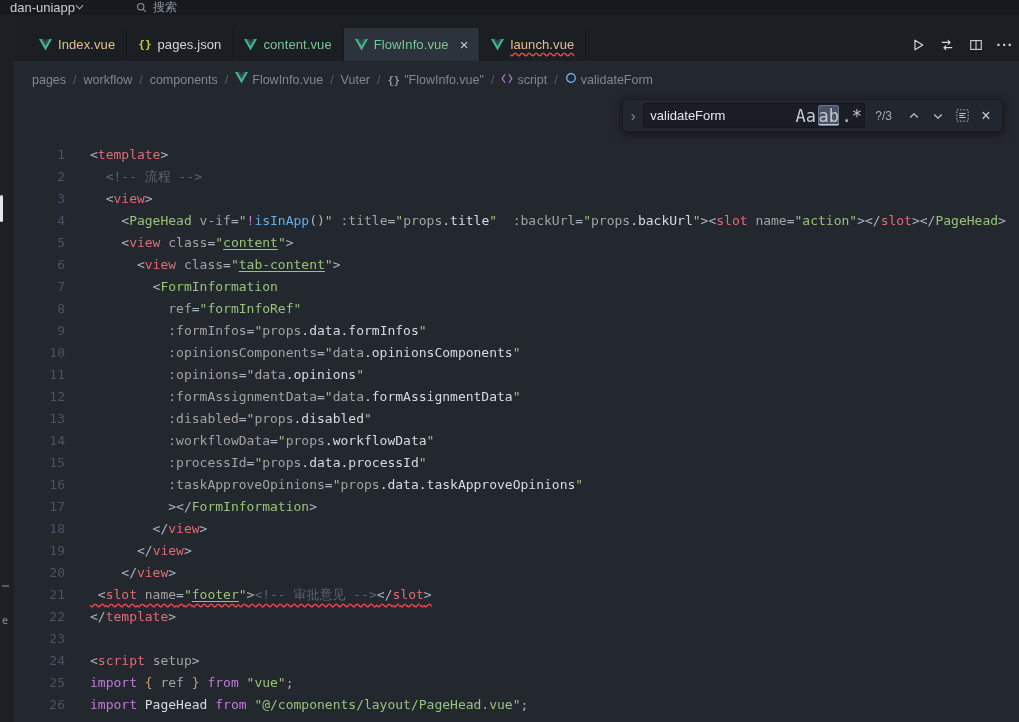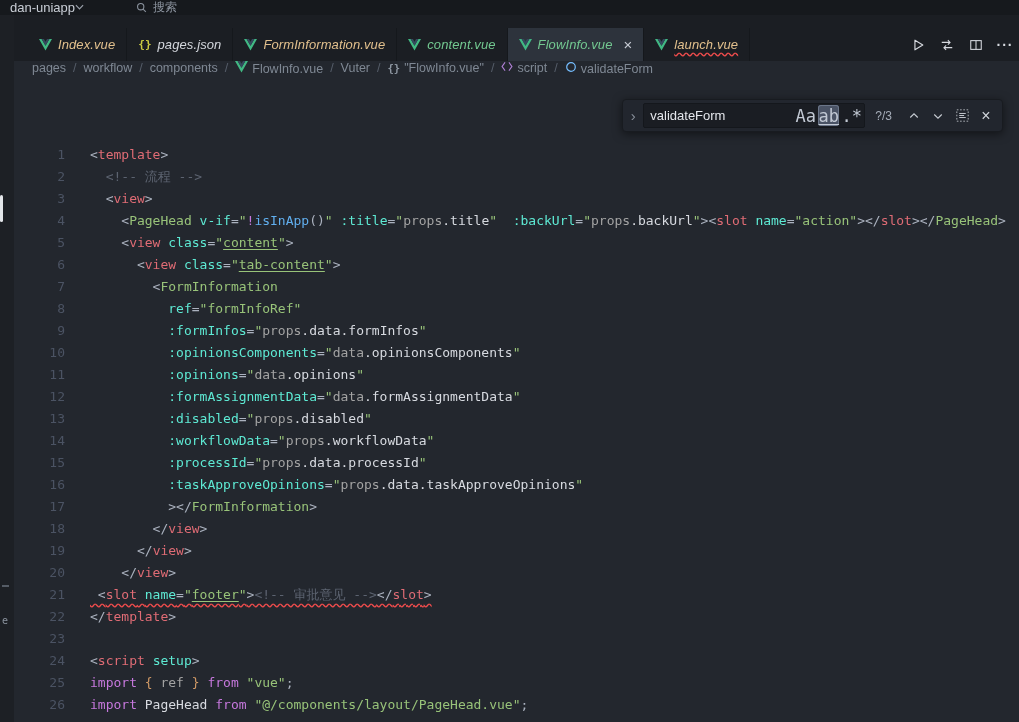--- a/index.html
+++ b/index.html
@@ -21,46 +21,46 @@
   .frag-e{left:2px;top:600px;}
   .editor-col{flex:1;display:flex;flex-direction:column;min-width:0;}
   .topgap{height:13px;background:#1b1e23;}
 
   
   .tabrow{position:relative;height:33px;background:#1b1e23;display:flex;}
   .tabs{display:flex;padding-left:14px;height:100%;}
   .tab{display:flex;align-items:center;gap:6px;padding:0 11px;font-size:13px;border-right:1px solid #15181c;background:transparent;cursor:pointer;white-space:nowrap;}
   .tab.active{background:#2d333c;}
   .tab .icon{display:flex;align-items:center;}
-  .tab-label{letter-spacing:.1px;font-style:italic;}
+  .tab-label{letter-spacing:.1px;}
   .tab-close{color:#c7ccd4;font-size:15px;margin-left:5px;line-height:1;}
   .error-squiggle{text-decoration:underline;text-decoration-style:wavy;text-decoration-color:#f14c4c;text-decoration-skip-ink:none;text-underline-offset:3px;}
   .json-glyph{color:#cbcb41;font-weight:bold;font-size:11px;font-family:"DejaVu Sans Mono",monospace;}
   .braces-glyph{color:#8f98a3;font-weight:bold;font-size:10.5px;font-family:"DejaVu Sans Mono",monospace;}
   .tab-actions{position:absolute;right:2px;top:0;height:33px;display:flex;align-items:center;gap:13px;padding-right:4px;}
   .action-btn{display:flex;align-items:center;justify-content:center;width:16px;height:16px;cursor:pointer;}
   .ellipsis-glyph{color:#d7dae0;font-size:14px;font-weight:bold;letter-spacing:1px;line-height:10px;}
 
   
-  .breadcrumbs{height:26px;background:#23272e;display:flex;align-items:flex-start;padding-left:18px;font-size:12.5px;color:#7f8894;white-space:nowrap;}
+  .breadcrumbs{height:26px;background:#23272e;display:flex;align-items:flex-end;padding-left:18px;font-size:12.5px;color:#7f8894;white-space:nowrap;}
   .bc-item{display:flex;align-items:center;gap:4px;cursor:pointer;}
   .bc-sep{margin:0 7px;color:#565e6a;}
 
   
   .editor{position:relative;flex:1;background:#23272e;overflow:hidden;}
   .code{padding-top:57px;font-family:"DejaVu Sans Mono",monospace;font-size:13px;line-height:22px;}
   .line{display:flex;white-space:pre;}
   .ln{flex:none;display:inline-block;width:51px;text-align:right;color:#4b5363;user-select:none;}
   .lc{padding-left:25px;}
   .squig{text-decoration:underline;text-decoration-style:wavy;text-decoration-color:#f14c4c;text-decoration-skip-ink:none;text-underline-offset:4px;}
   .u{text-decoration-line:underline;text-underline-offset:2px;}
   .tk-pun{color:#abb2bf;}
   .tk-tag{color:#e06c75;}
   .tk-cmp{color:#98c379;}
-  .tk-att{color:#5eead4;}
+  .tk-att{color:#a3a3a3;}
   .tk-str{color:#98c379;}
   .tk-obj{color:#a3a3a3;}
   .tk-prp{color:#d7dae0;}
   .tk-kw{color:#c678dd;}
   .tk-fn{color:#61afef;}
   .tk-gold{color:#d19a66;}
   .tk-com{color:#5c6370;}
 
   
   .find-widget{position:absolute;top:12px;right:16px;height:33px;background:#22262e;border:1px solid #181b20;border-radius:4px;box-shadow:0 2px 10px rgba(0,0,0,.5);display:flex;align-items:center;padding:0 6px 0 4px;gap:4px;z-index:5;}
@@ -117,29 +117,20 @@
                 <svg width="13" height="12" viewBox="0 0 24 22">
                   <path fill="#41b883" d="M0 0h4.8L12 12.6 19.2 0H24L12 21z"></path>
                   <path fill="#35495e" d="M4.8 0h4.3L12 5l2.9-5h4.3L12 12.6z"></path>
                 </svg>
               </span>
               <span class="tab-label" style="color: rgb(226, 192, 141);">Index.vue</span>
             </div>
             <div class="tab">
               <span class="icon json-glyph">{}</span>
               <span class="tab-label" style="color: rgb(212, 215, 221);">pages.json</span>
-            </div>
-            <div class="tab">
-              <span class="icon">
-                <svg width="13" height="12" viewBox="0 0 24 22">
-                  <path fill="#41b883" d="M0 0h4.8L12 12.6 19.2 0H24L12 21z"></path>
-                  <path fill="#35495e" d="M4.8 0h4.3L12 5l2.9-5h4.3L12 12.6z"></path>
-                </svg>
-              </span>
-              <span class="tab-label" style="color: rgb(226, 192, 141);">FormInformation.vue</span>
             </div>
             <div class="tab">
               <span class="icon">
                 <svg width="13" height="12" viewBox="0 0 24 22">
                   <path fill="#41b883" d="M0 0h4.8L12 12.6 19.2 0H24L12 21z"></path>
                   <path fill="#35495e" d="M4.8 0h4.3L12 5l2.9-5h4.3L12 12.6z"></path>
                 </svg>
               </span>
               <span class="tab-label" style="color: rgb(115, 201, 145);">content.vue</span>
             </div>

